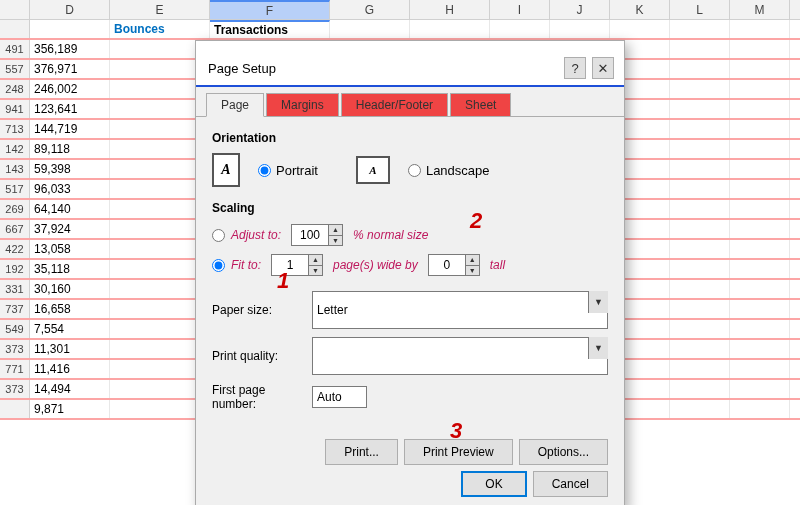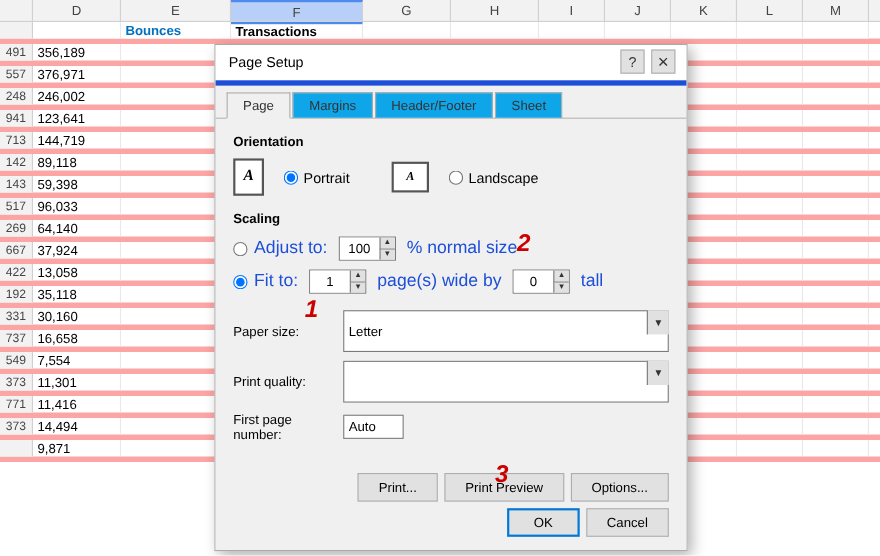--- a/index.html
+++ b/index.html
@@ -45,21 +45,21 @@
       position: absolute;
       top: 20px;
       left: 0;
       width: 800px;
       height: 485px;
     }
 
     .grid-row {
       display: flex;
       height: 20px;
-      border-bottom: 5px solid #fca5a5;
+      border-bottom: 2px solid #fca5a5;
     }
 
     .row-num {
       width: 30px;
       min-width: 30px;
       background: #f2f2f2;
       border-right: 1px solid #d0d0d0;
       display: flex;
       align-items: center;
       justify-content: center;
@@ -102,25 +102,25 @@
       left: 195px;
       width: 430px;
       background: #f0f0f0;
       border: 1px solid #aaa;
       box-shadow: 4px 4px 12px rgba(0,0,0,0.3);
       z-index: 10;
     }
 
     .dialog-titlebar {
       background: #fff;
-      padding: 4px 10px 6px 12px;
+      padding: 16px 10px 6px 12px;
       display: flex;
       align-items: center;
       justify-content: space-between;
-      border-bottom: 5px solid #1d4ed8;
+      border-bottom: 2px solid #1d4ed8;
     }
 
     .dialog-title {
       font-size: 13px;
       font-weight: normal;
       color: #000;
     }
 
     .dialog-controls {
       display: flex;
@@ -147,21 +147,21 @@
       background: #f0f0f0;
       padding: 6px 10px 0 10px;
       border-bottom: 1px solid #adadad;
       gap: 2px;
     }
 
     .tab {
       padding: 4px 14px;
       border: 1px solid #adadad;
       border-bottom: none;
-      background: #0ea5e9;
+      background: #ef4444;
       cursor: pointer;
       font-size: 12px;
       color: #333;
     }
 
     .tab.active {
       background: #f0f0f0;
       font-weight: normal;
       border-bottom: 1px solid #f0f0f0;
       margin-bottom: -1px;
@@ -268,22 +268,23 @@
       align-items: center;
       justify-content: center;
       font-size: 7px;
       color: #333;
       line-height: 1;
     }
 
     .spin-up { border-bottom: 1px solid #7a7a7a; }
 
     .label-text {
-      font-size: 16px;
-      color: #1d4ed8;
+      font-size: 12px;
+      color: #be185d;
+      font-style: italic;
     }
 
     
     .form-row {
       display: flex;
       align-items: center;
       margin-bottom: 8px;
     }
 
     .form-label {

